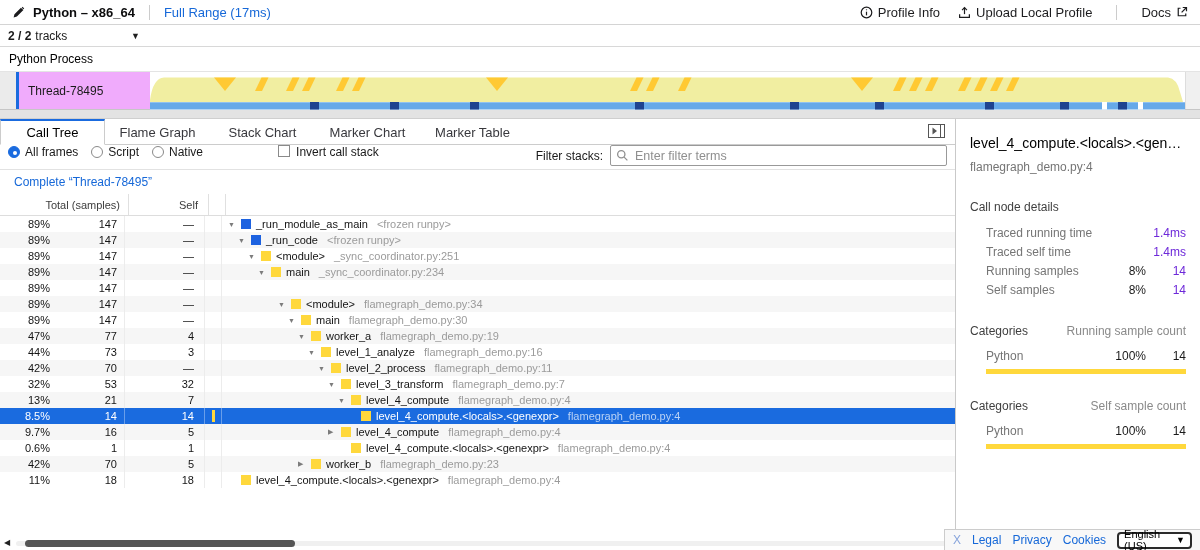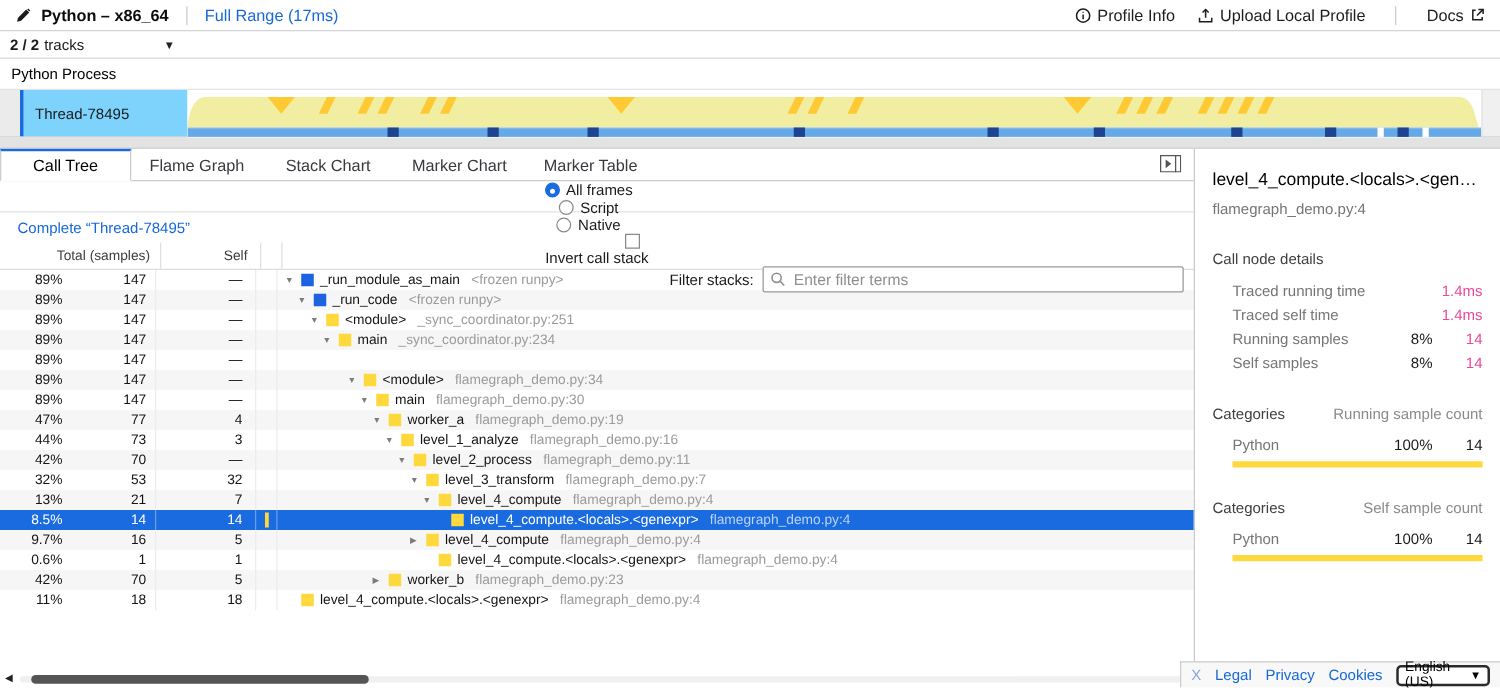--- a/index.html
+++ b/index.html
@@ -21,41 +21,41 @@
   .ruler { height:22px; display:flex; border-bottom:1px solid #d8d8d8; }
   .tracks-count { width:150px; display:flex; align-items:center; padding:0 8px; font-size:12px; color:#1a1a1a; position:relative; }
   .tracks-count b { margin-right:4px; }
   .tc-caret { position:absolute; right:10px; font-size:9px; color:#202020; }
   .ticks { flex:1; display:flex; font-size:10px; color:#8f8f8f; overflow:hidden; }
   .tick { width:61.85px; flex:none; display:flex; align-items:center; justify-content:flex-end; padding-right:5px; border-right:1px solid #ddd; height:100%; }
   .process-row { height:25px; border-bottom:1px solid #e4e4e4; display:flex; align-items:center; padding-left:9px; font-size:12px; color:#000; }
   .thread-row { height:38px; display:flex; border-bottom:1px solid #c6c6c6; }
   .thread-gutter { width:16px; background:#ebebeb; }
   .thread-accent { width:3px; background:var(--accent); }
-  .thread-label { width:131px; background:#7dd3fc; display:flex; align-items:center; padding-left:9px; font-size:12px; color:#1a1a1a; }
+  .thread-label { width:131px; background:#f0abfc; display:flex; align-items:center; padding-left:9px; font-size:12px; color:#1a1a1a; }
   .track-viz { width:1035px; height:38px; position:relative; background:#fff; }
   .track-viz svg { position:absolute; inset:0; }
   .cpu { fill:var(--cpu_fill); }
   .marker { fill:var(--marker_yellow); }
   .samplebar { fill:var(--samples_blue); }
   .navy { fill:var(--samples_navy); }
   .gap { fill:#fff; }
   .tl-end-gutter { width:15px; background:#f0f0f0; border-left:1px solid #ddd; }
   .strip { height:9px; background:#e3e3e3; border-bottom:1px solid #cfcfcf; }
 
   
   .main { display:flex; height:431px; }
   .content { width:955px; position:relative; display:flex; flex-direction:column; }
   .tabbar { height:26px; display:flex; align-items:stretch; border-bottom:1px solid #ccc; position:relative; }
   .tabs { display:flex; }
   .tab { width:105px; display:flex; align-items:center; justify-content:center; font-size:13px; color:#38383d; border:1px solid transparent; border-top-width:2px; }
   .tab.sel { background:#fff; border-color:#ccc; border-top:2px solid var(--accent); margin-bottom:-1px; border-bottom:1px solid #fff; color:#000; }
   .sidebar-toggle { position:absolute; right:10px; top:5px; background:none; border:none; }
 
-  .settings { height:25px; display:flex; align-items:center; padding:0 8px; border-bottom:1px solid #e2e2e2; font-size:12px; color:#1a1a1a;flex-direction:column; }
+  .settings { height:25px; display:flex; align-items:flex-start; padding:0 8px; border-bottom:1px solid #e2e2e2; font-size:12px; color:#1a1a1a; }
   .radio { width:12px; height:12px; border-radius:50%; border:1px solid #8a8a8a; background:#fff; margin-right:5px; flex:none; position:relative; }
   .radio.sel { border-color:var(--accent); background:var(--accent); }
   .radio.sel::after { content:""; position:absolute; left:3.5px; top:3.5px; width:4px; height:4px; border-radius:50%; background:#fff; }
   .opt { display:flex; align-items:center; margin-right:13px; }
   .checkbox { width:12px; height:12px; border:1px solid #8a8a8a; background:#fff; margin:0 6px 0 62px; flex:none; }
   .filter-group { margin-left:auto; display:flex; align-items:center; gap:7px; }
   .filter-wrap { position:relative; }
   .filter-wrap .icon { position:absolute; left:6px; top:4px; }
   input.filter { width:337px; height:21px; border:1px solid #999; border-radius:2px; padding:0 6px 0 24px; font-size:12.5px; color:#222; font-family:"Liberation Sans",sans-serif; }
   input.filter::placeholder { color:#8f8f8f; }
@@ -98,21 +98,21 @@
 
   
   .sidebar { width:245px; border-left:1px solid #c9c9c9; font-size:12px; position:relative; }
   .sb-title { margin:16px 14px 0; font-size:14px; color:#000; white-space:nowrap; overflow:hidden; text-overflow:ellipsis; }
   .sb-sub { margin:9px 14px 0; color:#757575; }
   .sb-h { margin:26px 14px 0; color:#3f3f3f; }
   .sb-details { margin:9px 14px 0 30px; }
   .sb-drow { display:flex; align-items:center; height:19px; }
   .sb-drow .lbl { flex:1; color:#757575; }
   .sb-drow .pv { text-align:right; color:#1a1a1a; }
-  .sb-drow .cv { width:40px; text-align:right; color:#ec4899; }
+  .sb-drow .cv { width:40px; text-align:right; color:#6d28d9; }
   .sb-cat-head { margin:25px 14px 0; display:flex; justify-content:space-between; }
   .sb-cat-head .l { color:#3f3f3f; }
   .sb-cat-head .r { color:#8a8a8a; }
   .sb-cat-row { margin:11px 14px 0 30px; display:flex; align-items:center; }
   .sb-cat-row .name { flex:1; color:#757575; }
   .sb-cat-row .pv { text-align:right; color:#1a1a1a; }
   .sb-cat-row .cv { width:40px; text-align:right; color:#1a1a1a; }
   .sb-cat-bar { margin:6px 14px 0 30px; height:5px; background:var(--python_yellow); }
 
   

